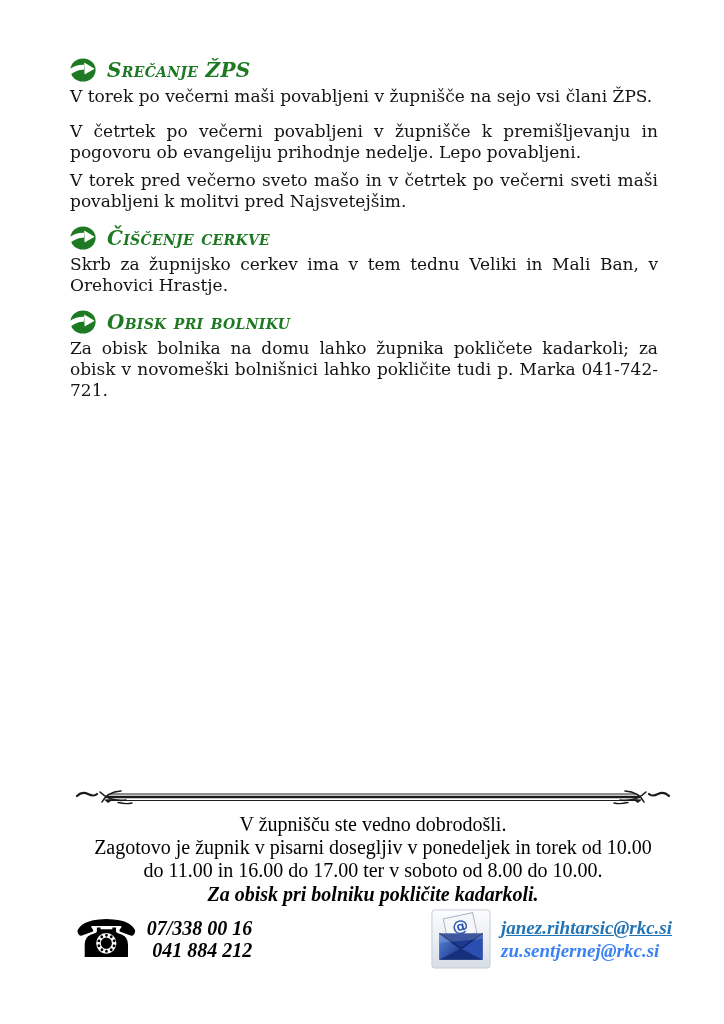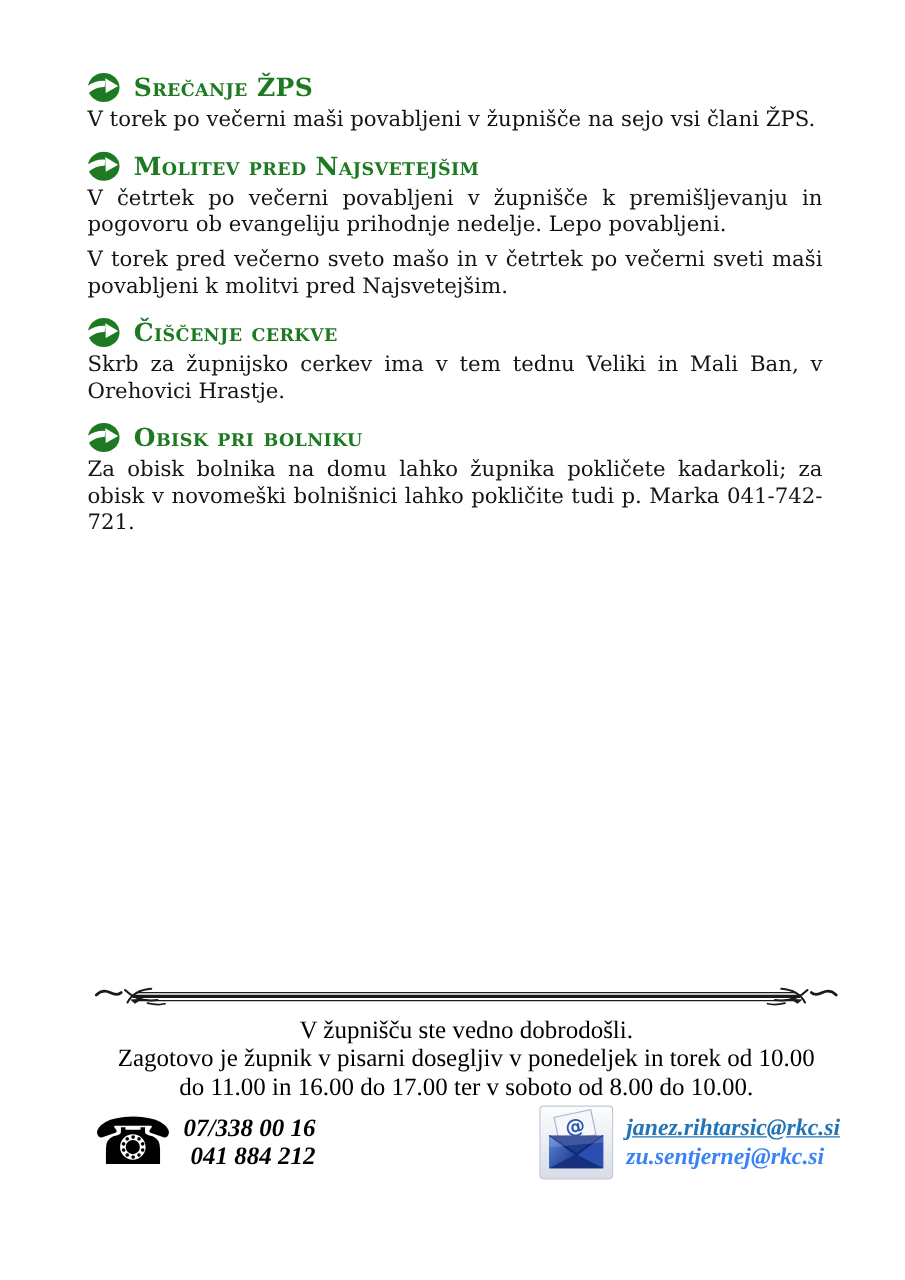--- a/index.html
+++ b/index.html
@@ -17,21 +17,21 @@
     color:var(--text);
     overflow:hidden;
   }
   .content{
     position:absolute;
     left:70px;top:58px;width:588px;
   }
   .section{margin-bottom:14px;}
   .section-header{
     display:flex;align-items:center;gap:11px;
-    height:24px;line-height:24px;margin-bottom:4px;
+    height:24px;line-height:24px;margin-bottom:4px;font-style:italic;
   }
   .bullet{flex:0 0 auto;display:inline-flex;}
   .bullet svg{display:block;}
   .bullet-circle{fill:var(--green);}
   h2.section-title{
     margin:0;
     font-size:20px;font-weight:bold;
     font-variant:small-caps;
     letter-spacing:.3px;
     color:var(--green);
@@ -95,30 +95,20 @@
             <path d="M-1,14.5 Q7,8.5 14,9.2" stroke="#fff" stroke-width="5" fill="none"></path>
             <polygon points="14.2,4.6 24.6,10.8 14.6,16.4" fill="#fff"></polygon>
           </svg>
         </span>
         <h2 class="section-title">Srečanje ŽPS</h2>
       </div>
       <p class="body-par">V torek po večerni maši povabljeni v župnišče na sejo vsi člani ŽPS.</p>
     </div>
 
     <div class="section">
-      <div class="section-header">
-        <span class="bullet">
-          <svg width="26" height="24" viewBox="0 0 26 24">
-            <ellipse class="bullet-circle" cx="13" cy="12" rx="12.6" ry="11.6"></ellipse>
-            <path d="M-1,14.5 Q7,8.5 14,9.2" stroke="#fff" stroke-width="5" fill="none"></path>
-            <polygon points="14.2,4.6 24.6,10.8 14.6,16.4" fill="#fff"></polygon>
-          </svg>
-        </span>
-        <h2 class="section-title">Molitev pred Najsvetejšim</h2>
-      </div>
       <p class="body-par">V četrtek po večerni povabljeni v župnišče k premišljevanju in pogovoru ob evangeliju prihodnje nedelje. Lepo povabljeni.</p>
       <p class="body-par">V torek pred večerno sveto mašo in v četrtek po večerni sveti maši povabljeni k molitvi pred Najsvetejšim.</p>
     </div>
 
     <div class="section">
       <div class="section-header">
         <span class="bullet">
           <svg width="26" height="24" viewBox="0 0 26 24">
             <ellipse class="bullet-circle" cx="13" cy="12" rx="12.6" ry="11.6"></ellipse>
             <path d="M-1,14.5 Q7,8.5 14,9.2" stroke="#fff" stroke-width="5" fill="none"></path>
@@ -160,20 +150,21 @@
       <line x1="36" y1="8" x2="562" y2="8" stroke="#1a1a1a" stroke-width="1"></line>
       <line x1="32" y1="11" x2="566" y2="11" stroke="#1a1a1a" stroke-width="2.6"></line>
       <line x1="36" y1="14.5" x2="562" y2="14.5" stroke="#1a1a1a" stroke-width="1"></line>
       <use href="#flourish"></use>
       <use href="#flourish" transform="translate(598,0) scale(-1,1)"></use>
     </svg>
 
     <div class="f-welcome">V župnišču ste vedno dobrodošli.</div>
     <div class="f-hours">Zagotovo je župnik v pisarni dosegljiv v ponedeljek in torek od 10.00</div>
     <div class="f-hours">do 11.00 in 16.00 do 17.00 ter v soboto od 8.00 do 10.00.</div>
+    <div class="f-sick">Za obisk pri bolniku pokličite kadarkoli.</div>
 
     <div class="contacts">
       <div class="phone-block">
         <span class="phone-glyph">☎</span>
         <div class="phone-numbers">
           <div>07/338 00 16</div>
           <div>041 884 212</div>
         </div>
       </div>
 

